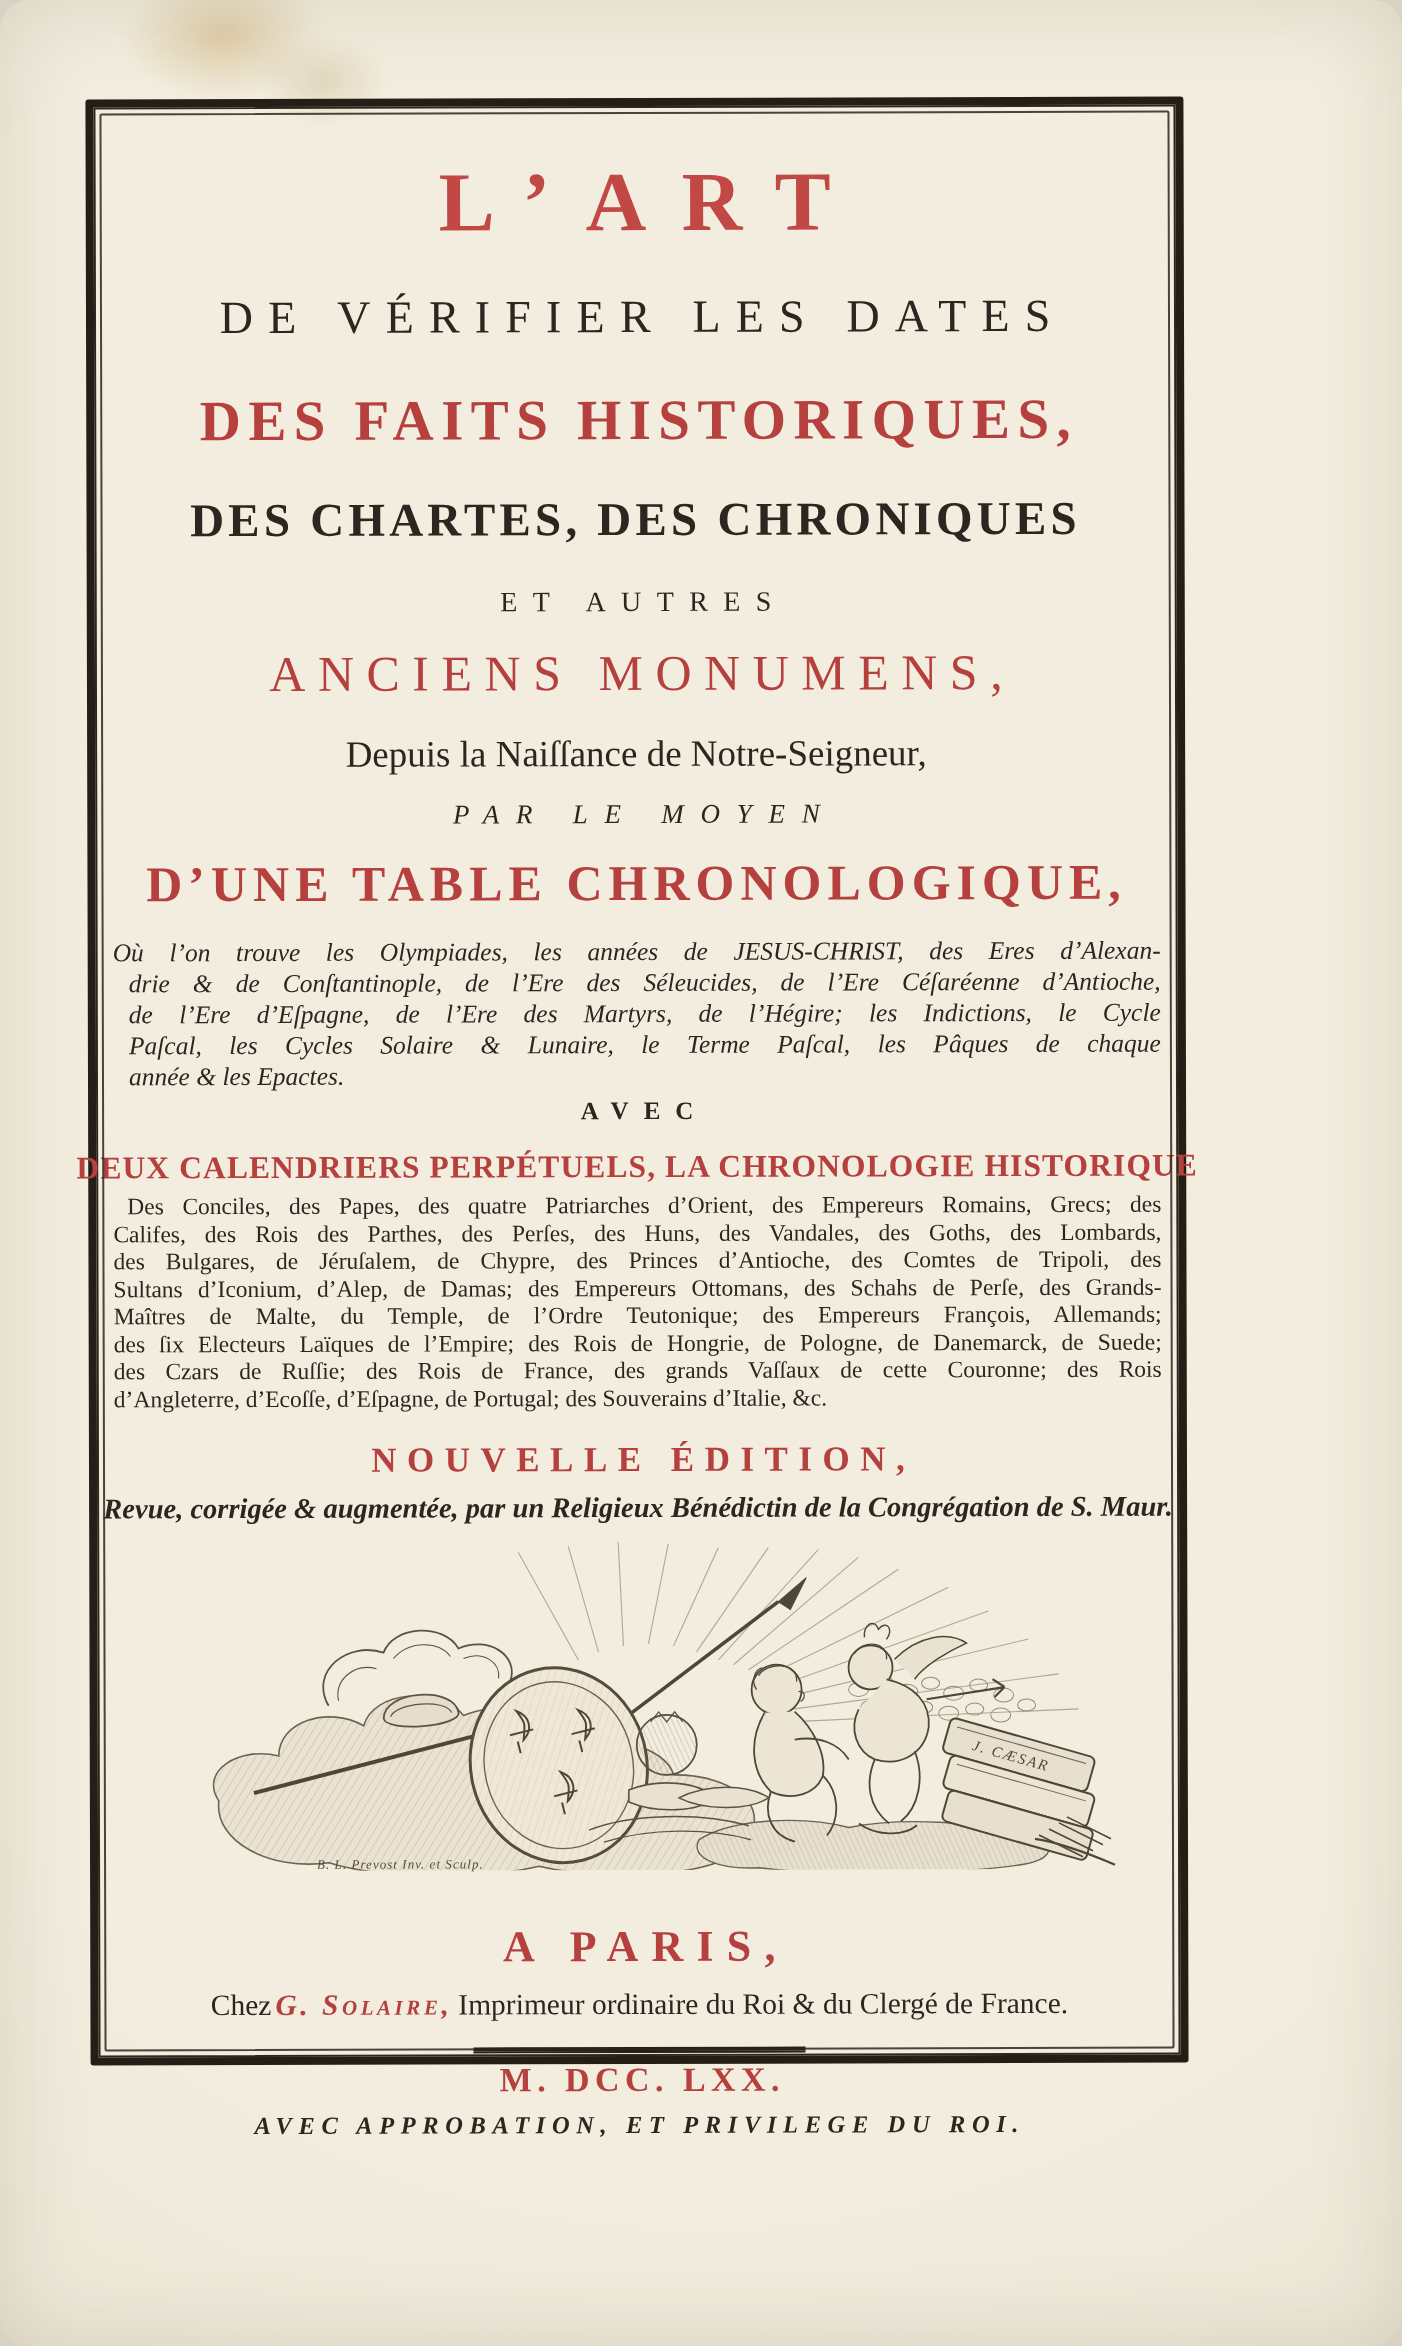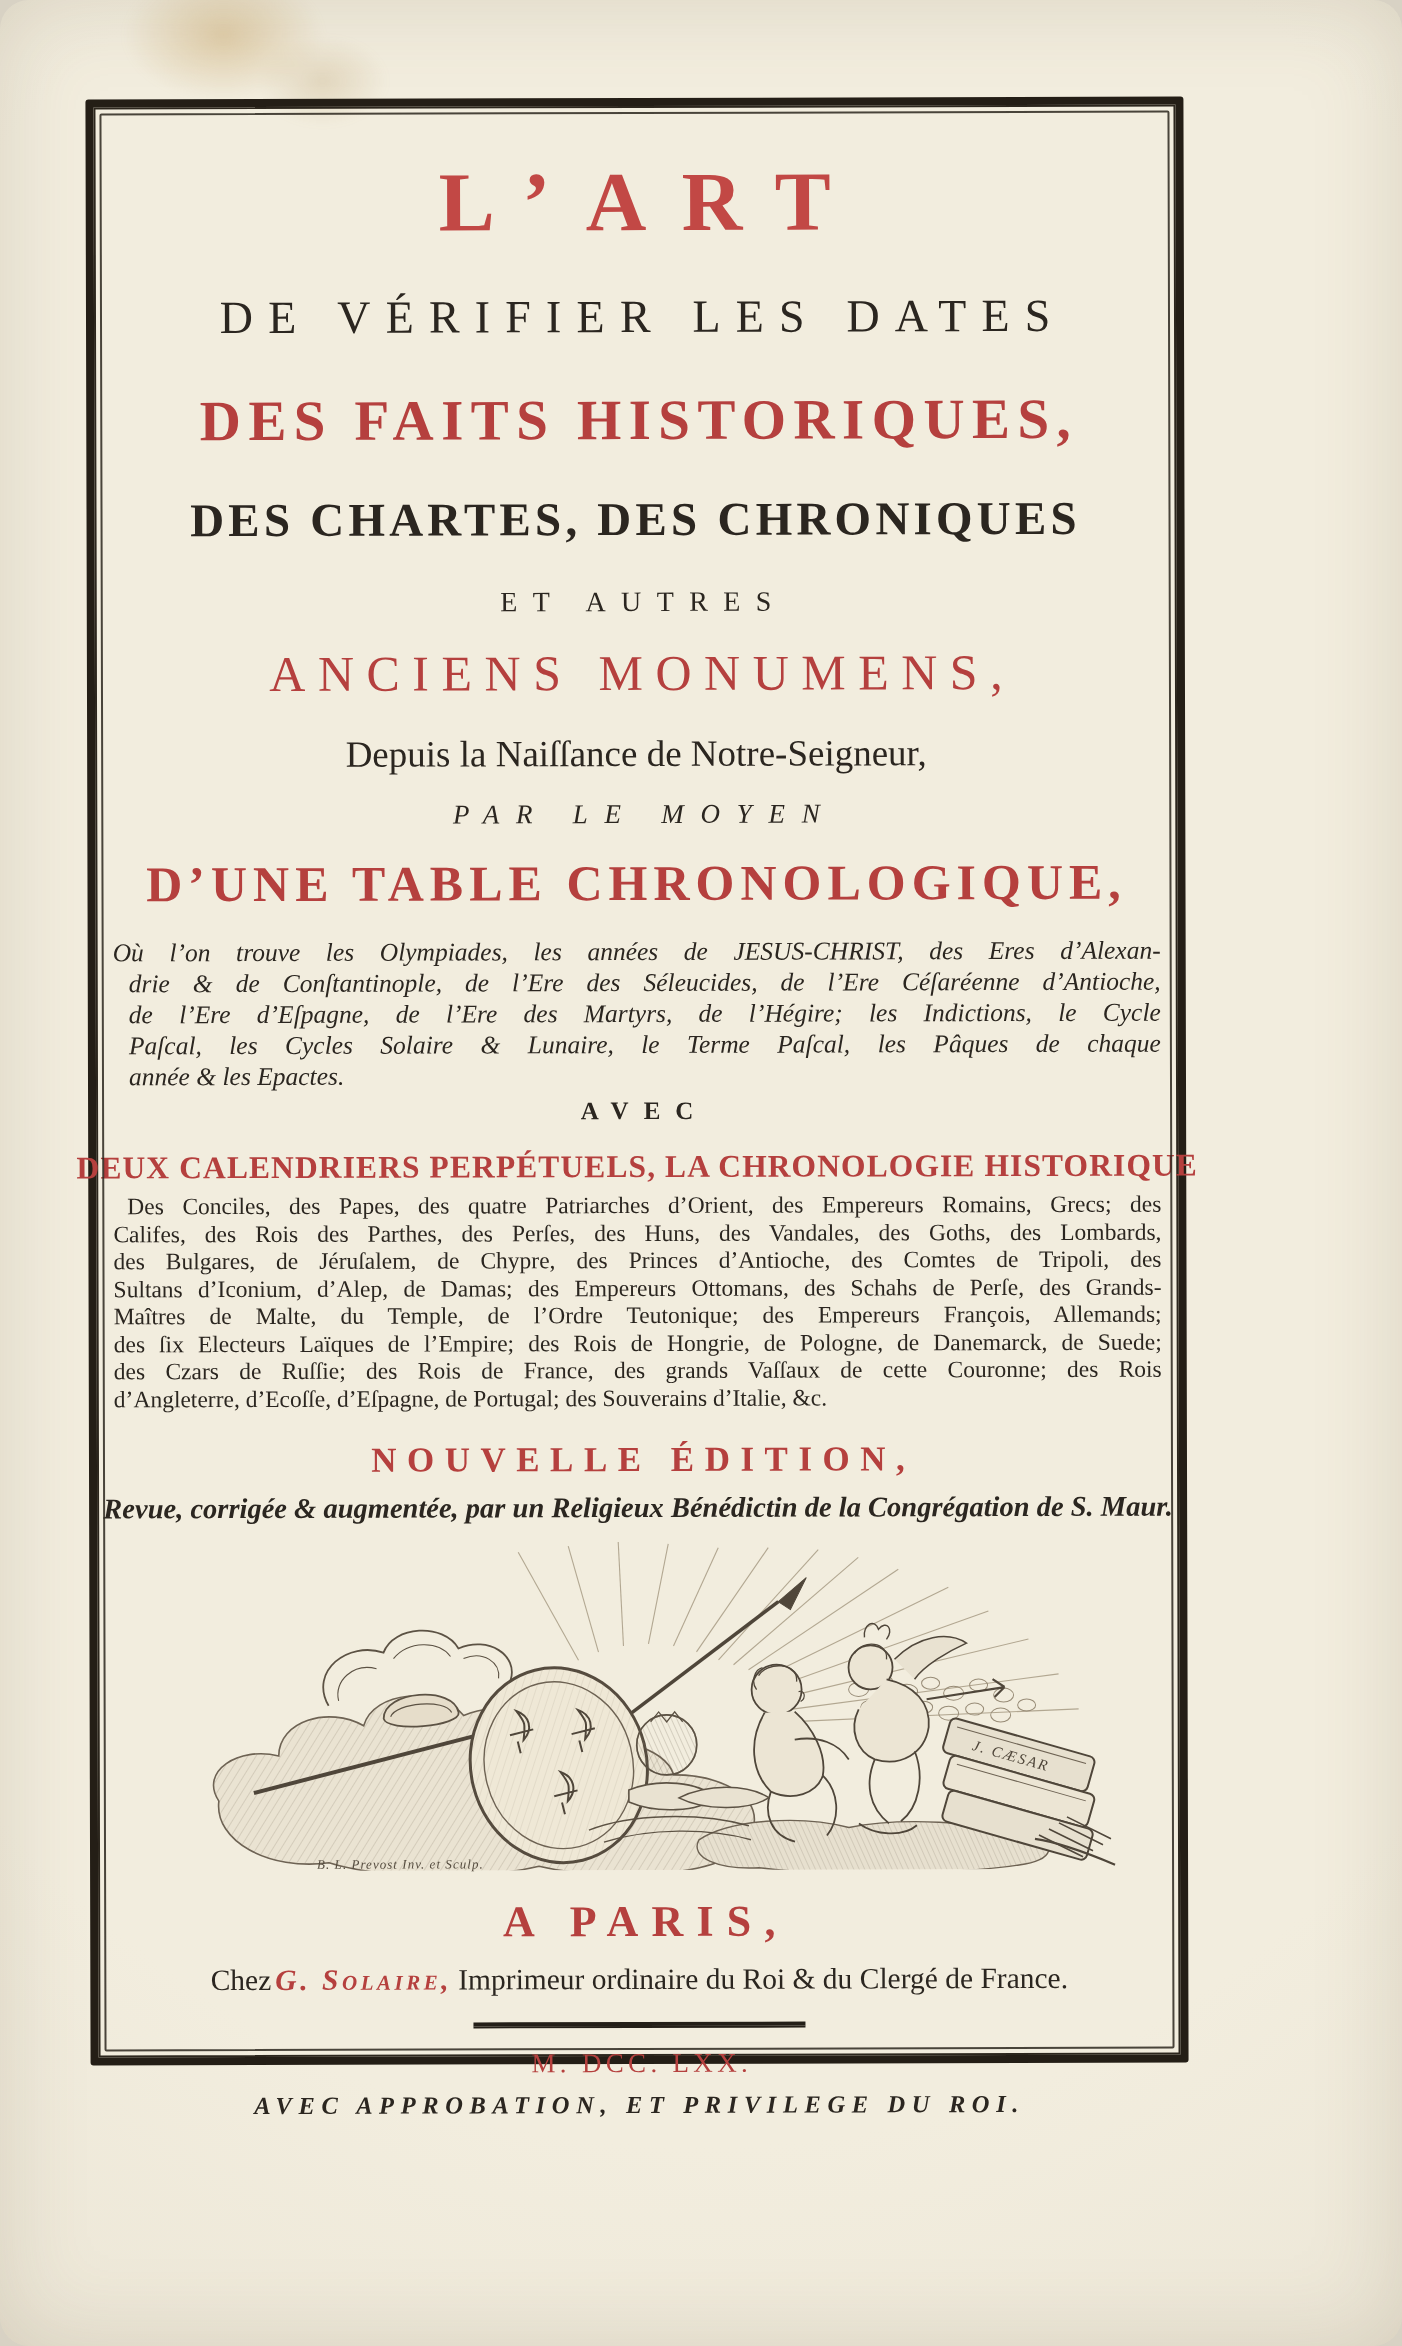--- a/index.html
+++ b/index.html
@@ -85,33 +85,33 @@
     font-weight:600;letter-spacing:.3em;text-indent:.3em;}
   .t-revue{margin-top:12px;font-size:28.5px;font-style:italic;color:var(--ink-black);font-weight:600;}
 
   .vignette{margin-top:16px;width:980px;position:relative;}
   .vignette svg{display:block;margin:0 auto;}
   .vignette figcaption{
     font-size:13px;font-style:italic;color:#554c3f;
     margin:-14px 0 0 168px;letter-spacing:.08em;
   }
 
-  .t-paris{margin-top:24px;font-size:44px;color:var(--accent-red);
+  .t-paris{margin-top:49px;font-size:44px;color:var(--accent-red);
     font-weight:600;letter-spacing:.3em;text-indent:.3em;}
   .t-chez{margin-top:16px;font-size:29.5px;color:var(--ink-black);}
   .t-chez .publisher{
     color:var(--accent-red);font-style:italic;font-weight:700;
     font-variant:small-caps;letter-spacing:.12em;padding:0 6px 0 4px;
   }
   .rule-double{
     margin-top:26px;width:332px;height:9px;
     border-top:4px solid #241f18;border-bottom:2px solid #241f18;
   }
-  .t-year{margin-top:20px;font-size:27px;color:var(--accent-red);
-    font-weight:400;letter-spacing:.16em;text-indent:.16em;}
+  .t-year{margin-top:8px;font-size:34px;color:var(--accent-red);
+    font-weight:700;letter-spacing:.16em;text-indent:.16em;}
   .t-privilege{margin-top:12px;font-size:24.5px;font-style:italic;font-weight:600;
     color:var(--ink-black);letter-spacing:.27em;}
 </style>
 </head>
 <body>
 
 <div class="canvas">
   <div class="stain"></div>
 
   <div class="frame">

